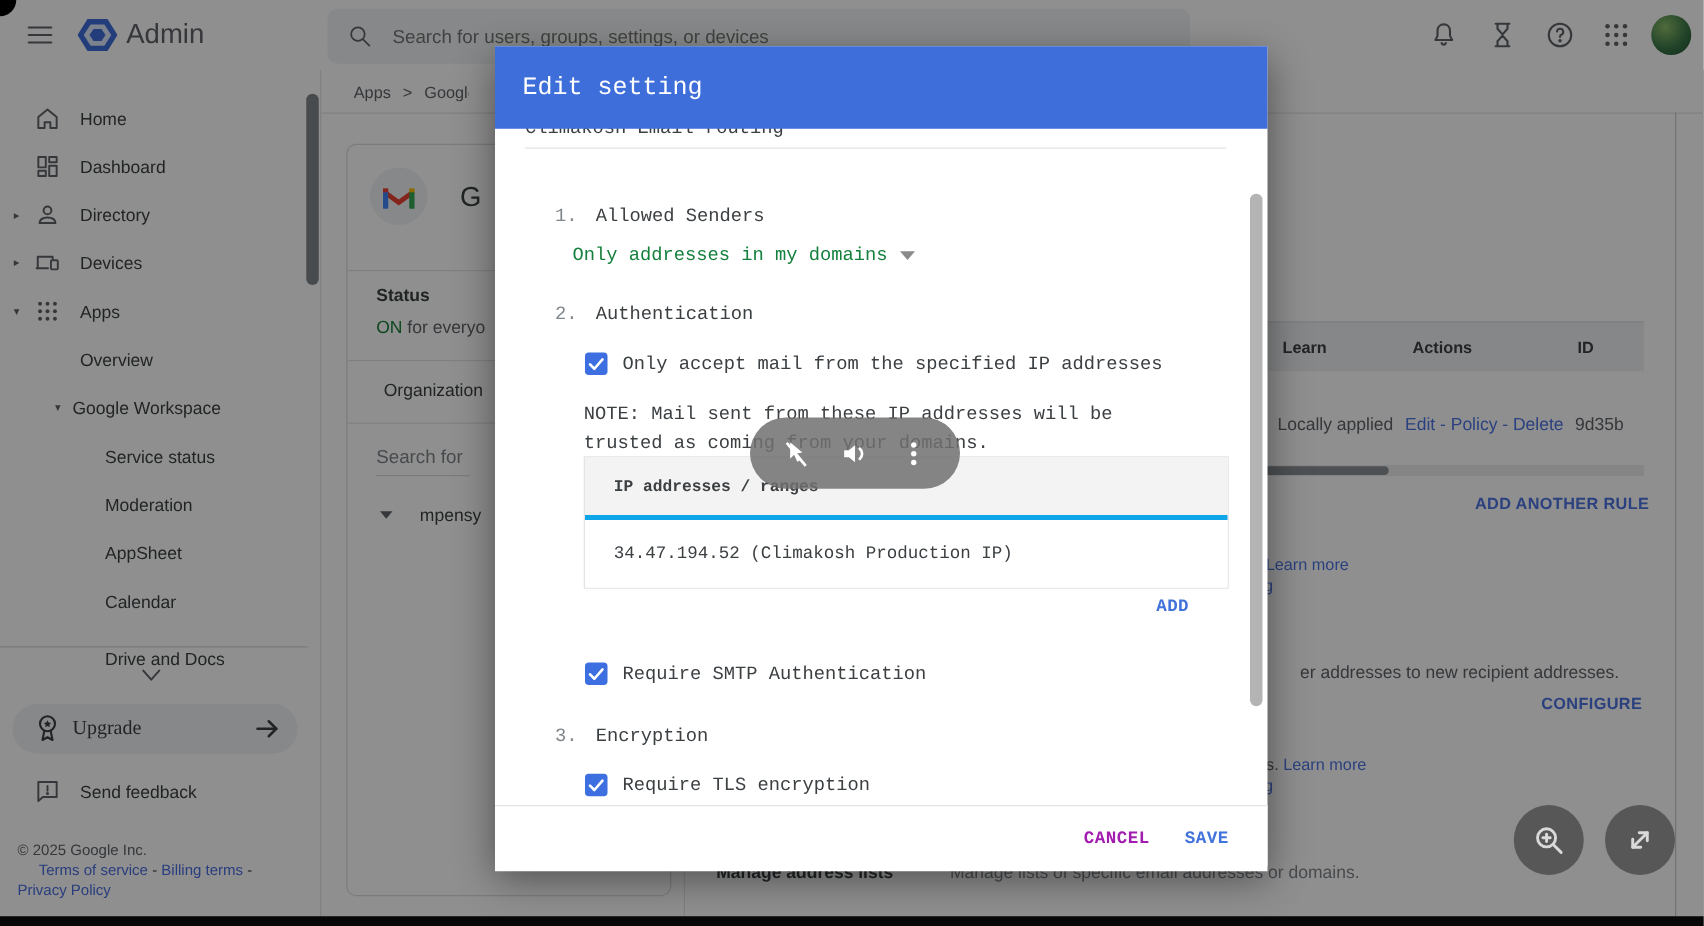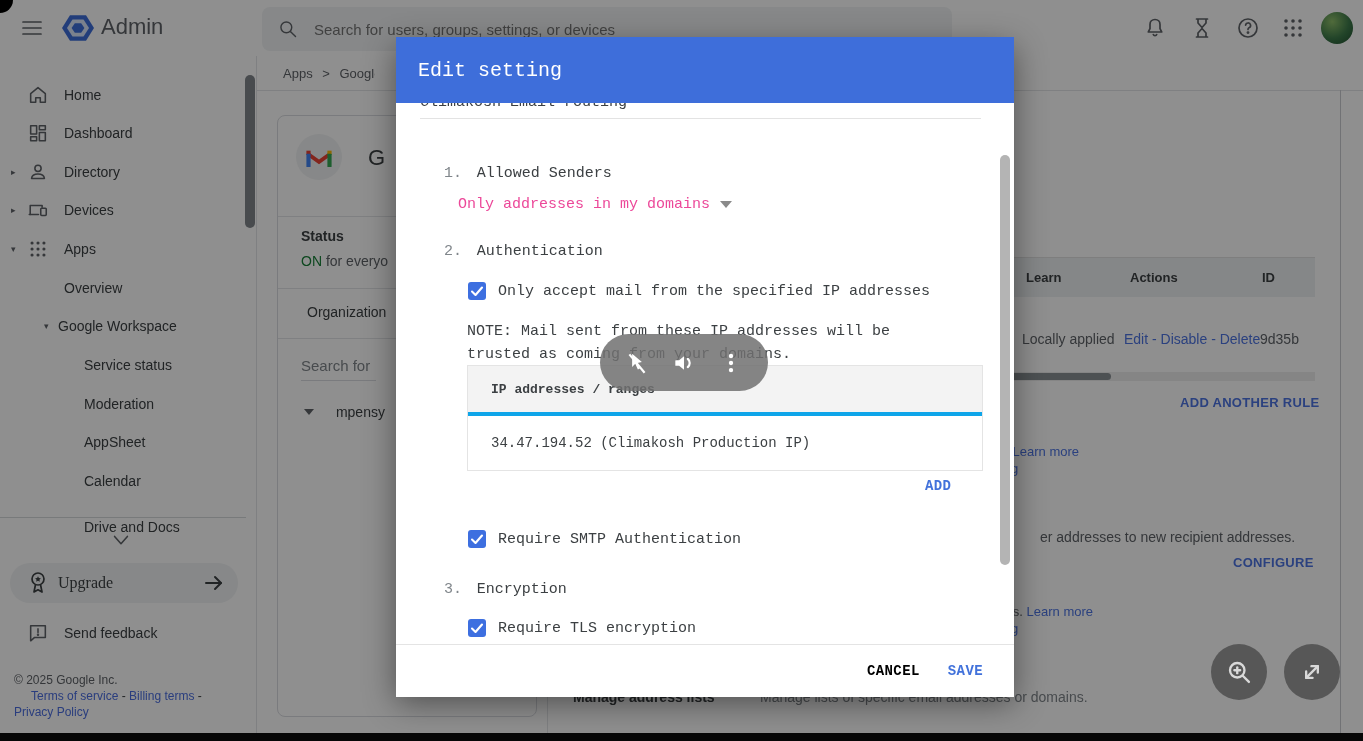--- a/index.html
+++ b/index.html
@@ -278,21 +278,21 @@
   </div>
 
   <div id="rules-head">
     <span class="th" style="left:478px;">Learn</span>
     <span class="th" style="left:582px;">Actions</span>
     <span class="th" style="left:714px;">ID</span>
   </div>
   <div class="abs" style="left:548px;top:297px;width:767px;height:74px;background:#fff;">
     <span class="abs sec" style="left:447px;top:34px;font-size:14px;">ed</span>
     <span class="abs sec" style="left:474px;top:34px;font-size:14px;">Locally applied</span>
-    <span class="abs bgblue-n" style="left:576px;top:34px;font-size:14px;">Edit - Disable - Delete</span>
+    <span class="abs bgblue-n" style="left:576px;top:34px;font-size:14px;">Edit - Policy - Delete</span>
     <span class="abs sec" style="left:712px;top:34px;font-size:14px;">9d35b</span>
   </div>
   <div class="abs" style="left:548px;top:372px;width:767px;height:9px;background:#ededed;">
     <div class="abs" style="left:0;top:1px;width:563px;height:7px;border-radius:4px;background:#8a9095;"></div>
   </div>
   <div class="abs bgblue" style="left:1180px;top:395px;font-size:13px;letter-spacing:.3px;">ADD ANOTHER RULE</div>
 
   <div class="abs nowrap" style="left:988px;top:444px;font-size:13px;">
     <span class="sec">tes.</span>
     <span class="bgblue-n">Learn more</span>
@@ -314,21 +314,21 @@
     <div class="abs" style="left:24px;top:57px;width:561px;height:18px;border-bottom:1px solid #e3e3e3;padding-bottom:6px;font-size:15px;color:#3c4043;overflow:visible;">Climakosh Email routing</div>
     <div id="modal-header">
       <span id="modal-title">Edit setting</span>
     </div>
 
     <div class="abs" style="left:48px;top:127px;">
       <span class="mnum" style="font-size:15px;">1.</span>
       <span class="mlabel">Allowed Senders</span>
     </div>
     <div class="abs" style="left:62px;top:158px;width:290px;cursor:pointer;">
-      <span style="font-size:15px;color:#ec4899;">Only addresses in my domains</span>
+      <span style="font-size:15px;color:#15803d;">Only addresses in my domains</span>
       <span style="position:absolute;left:262px;top:6px;width:0;height:0;border-left:6px solid transparent;border-right:6px solid transparent;border-top:7px solid #8a8a8a;"></span>
     </div>
 
     <div class="abs" style="left:48px;top:205px;">
       <span class="mnum" style="font-size:15px;">2.</span>
       <span class="mlabel">Authentication</span>
     </div>
     <div class="cb" style="left:72px;top:245px;">
       <svg width="16" height="16" viewBox="0 0 16 16">
           <polyline points="3,8.5 6.5,12 13,4.5" fill="none" stroke="#fff" stroke-width="2.1" stroke-linecap="round" stroke-linejoin="round"></polyline>
@@ -359,21 +359,21 @@
       <span class="mlabel">Encryption</span>
     </div>
     <div class="cb" style="left:72px;top:582px;">
       <svg width="16" height="16" viewBox="0 0 16 16">
           <polyline points="3,8.5 6.5,12 13,4.5" fill="none" stroke="#fff" stroke-width="2.1" stroke-linecap="round" stroke-linejoin="round"></polyline>
         </svg>
     </div>
     <div class="abs" style="left:102px;top:583px;font-size:15px;color:#3c4043;">Require TLS encryption</div>
 
     <div id="modal-footer">
-      <span class="foot-btn" style="color:#000000;margin-right:28px;">CANCEL</span>
+      <span class="foot-btn" style="color:#a21caf;margin-right:28px;">CANCEL</span>
       <span class="foot-btn" style="color:#4272db;margin-right:31px;">SAVE</span>
     </div>
     <div class="abs" style="left:604px;top:118px;width:10px;height:410px;border-radius:5px;background:#b4b4b4;"></div>
   </div>
 
   <div id="rec-pill">
     <svg width="26" height="26" viewBox="0 0 24 24">
         <g fill="#fff">
           <path d="M7.5 3.5 16.5 11l-4.2.9 2.4 5.1-1.9.9-2.4-5.1-2.9 2.9z"></path>
         </g>

